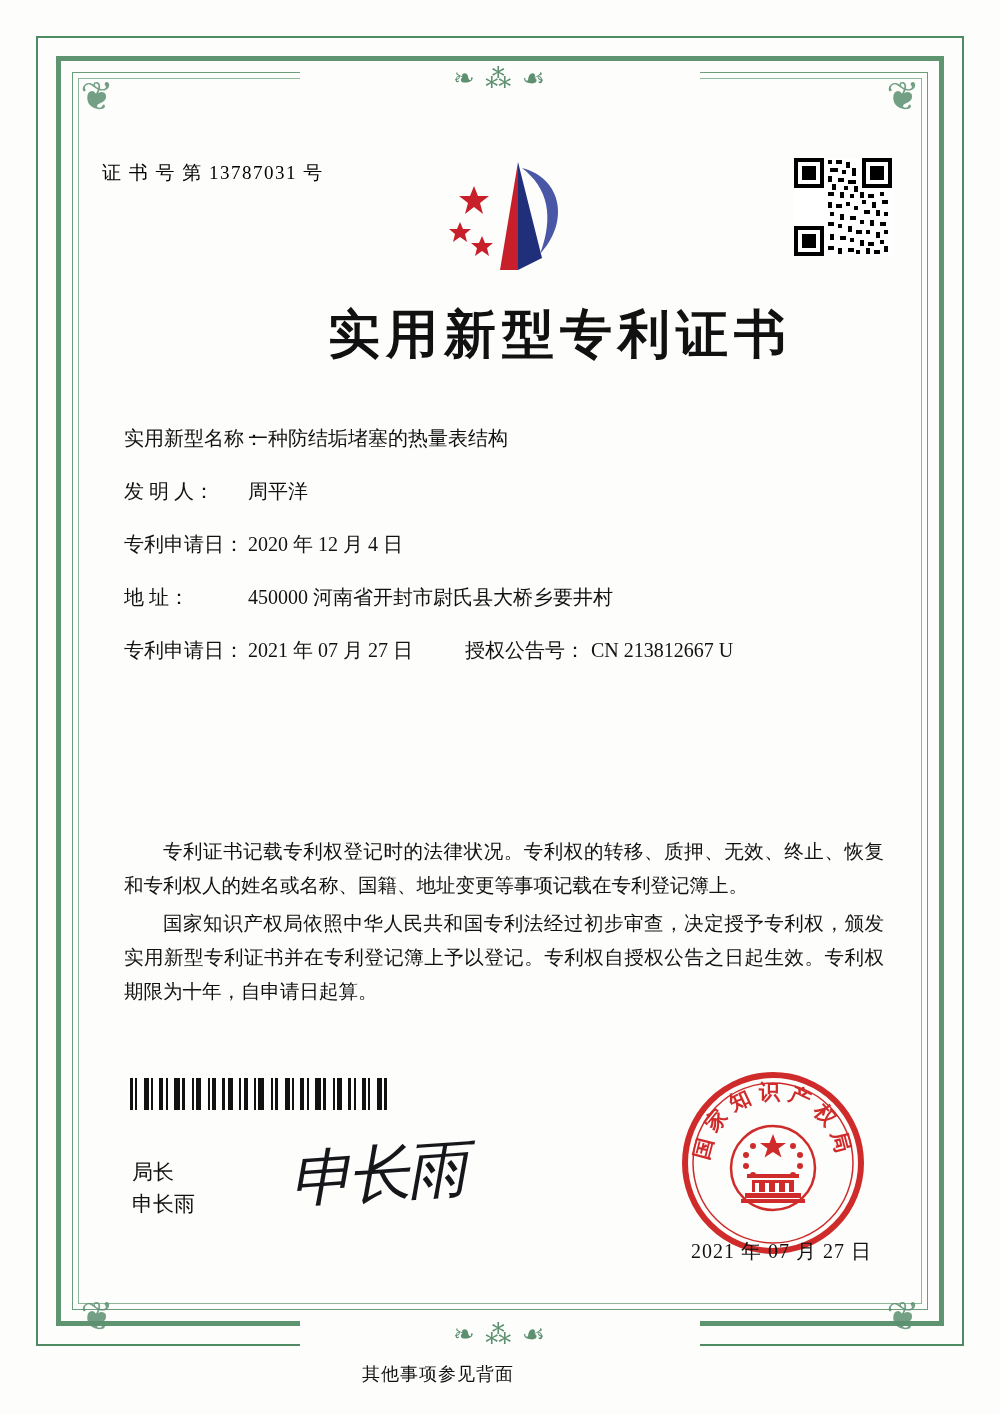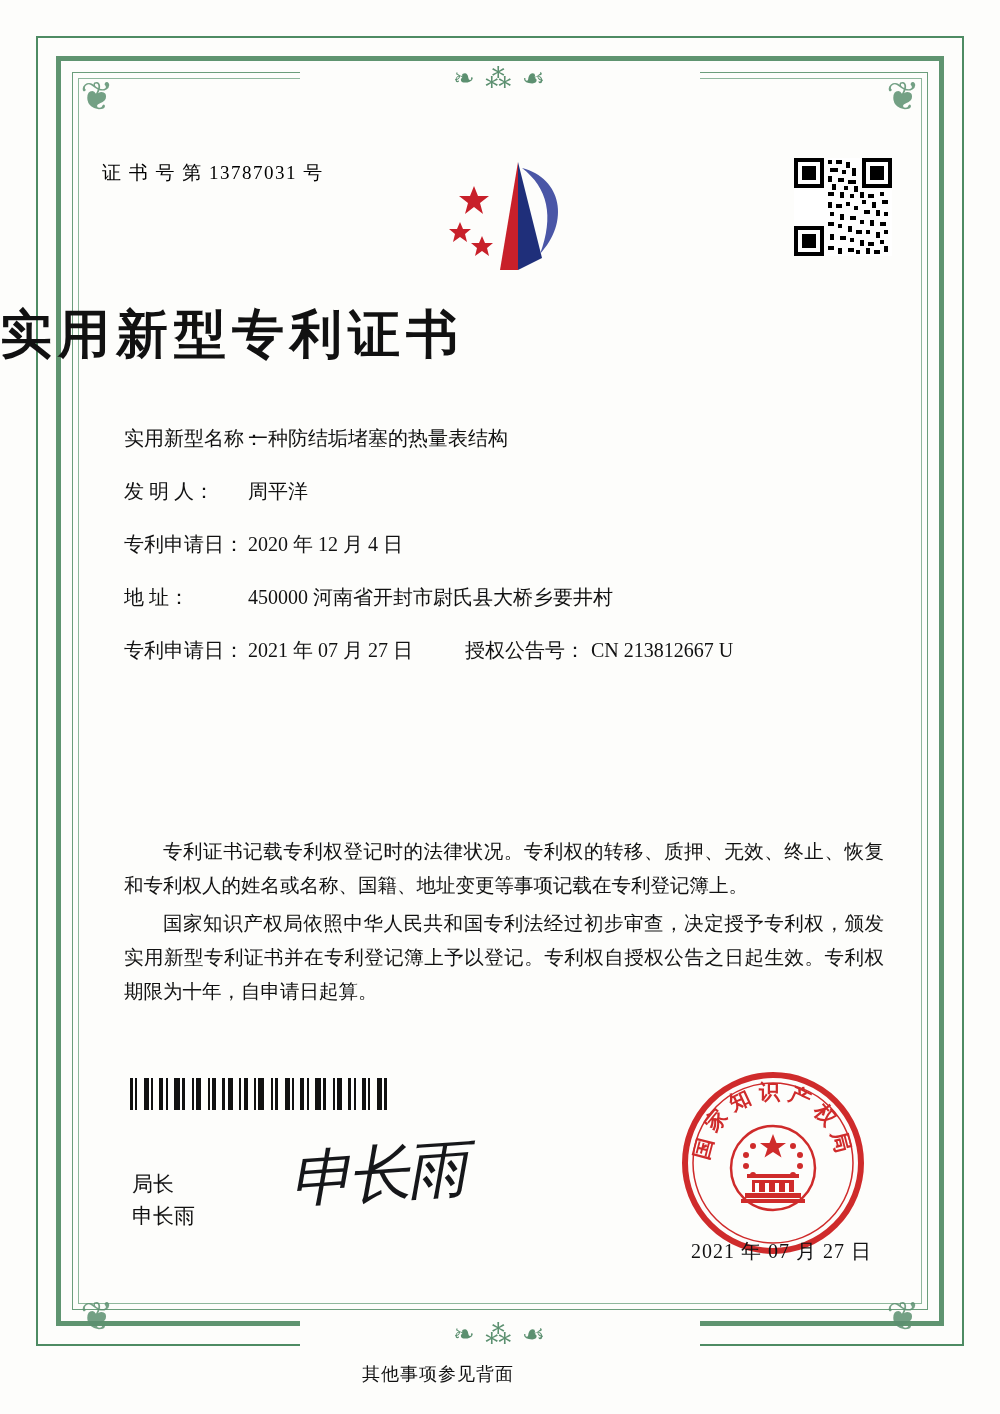--- a/index.html
+++ b/index.html
@@ -106,21 +106,21 @@
   .qr {
     position: absolute;
     right: 108px; top: 158px;
     width: 98px; height: 98px;
   }
 
   .title {
     position: absolute;
     left: 0; top: 300px;
     width: 792px;
-    text-align: left;
+    text-align: right;
     font-size: 52px;
     font-weight: bold;
     letter-spacing: 6px;
     color: #111;
     font-family: "Liberation Serif", "DejaVu Serif", serif;
   }
 
   
   .fields {
     position: absolute;
@@ -176,21 +176,20 @@
     vertical-align: top;
   }
 
   
   .sig-block {
     position: absolute;
     left: 132px; top: 1156px;
     font-size: 21px;
     line-height: 32px;
     color: #111;
-    margin-top: 12px;
   }
   .signature {
     position: absolute;
     left: 290px; top: 1130px;
     width: 240px; height: 90px;
     font-family: "DejaVu Serif", serif;
     font-size: 62px;
     color: #16171a;
     font-style: italic;
     letter-spacing: -4px;

